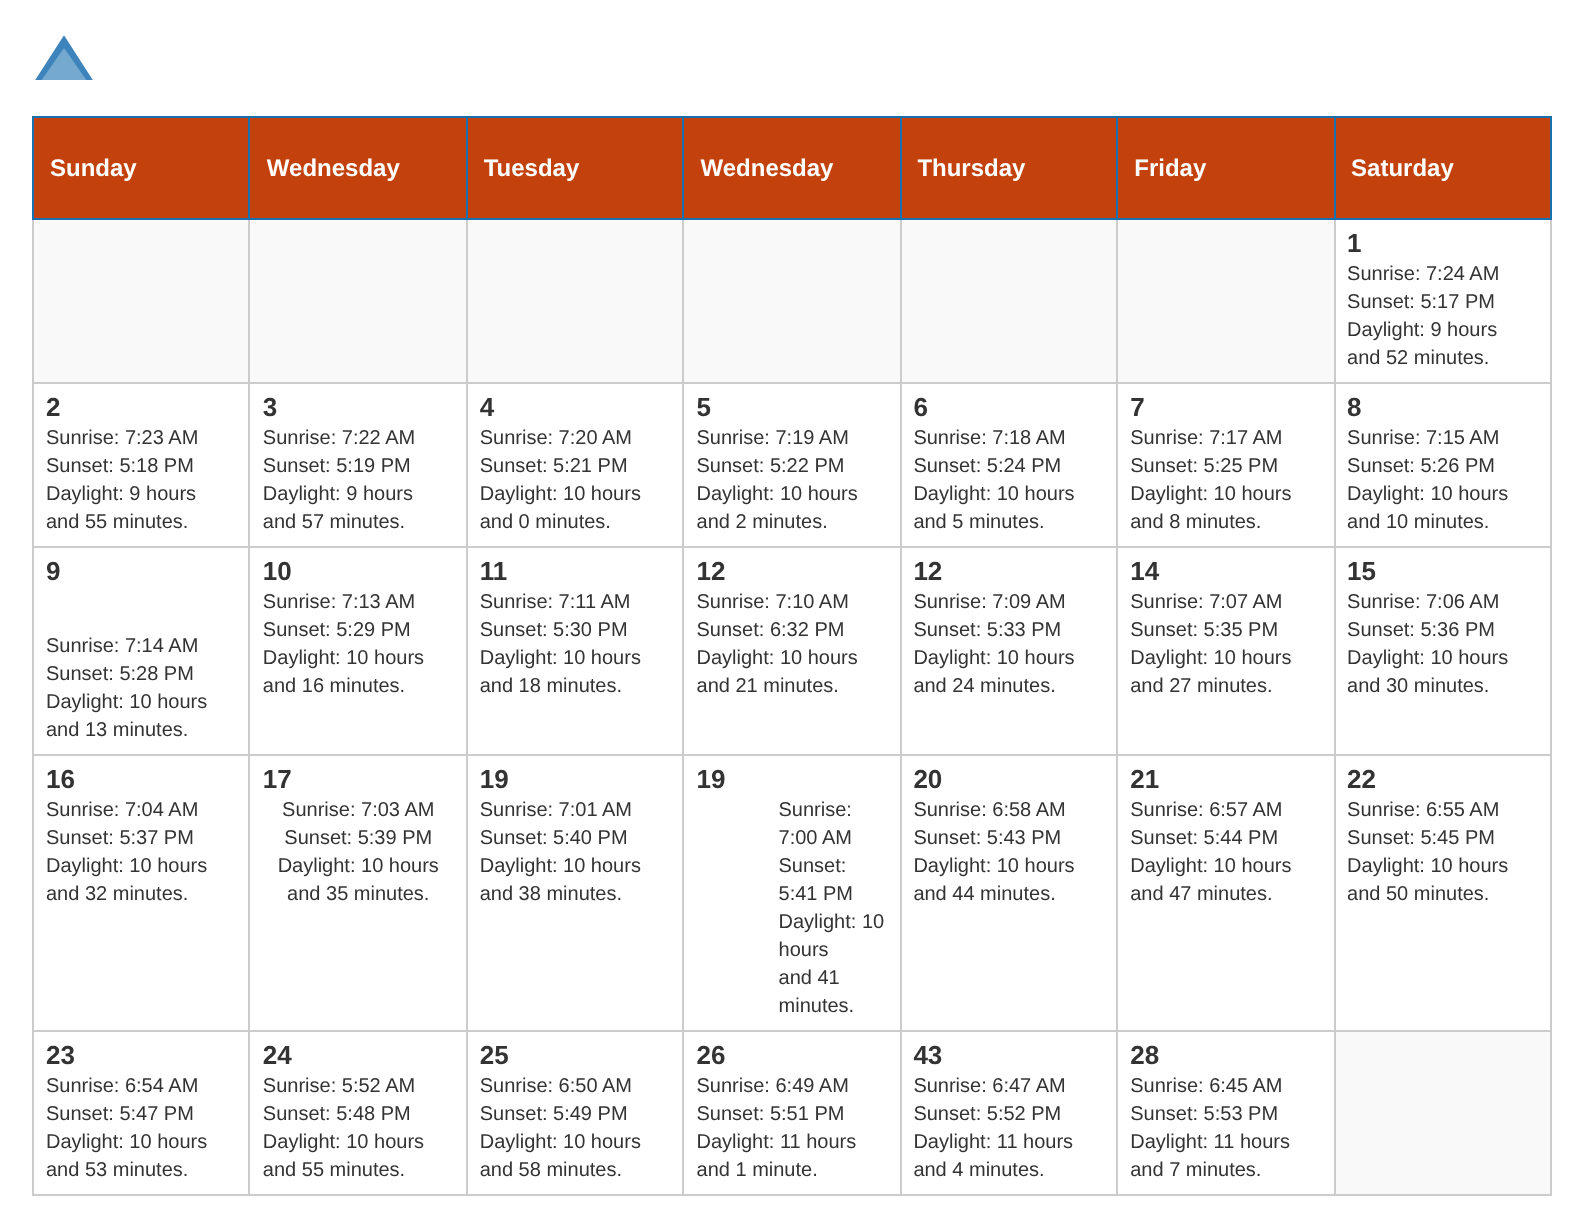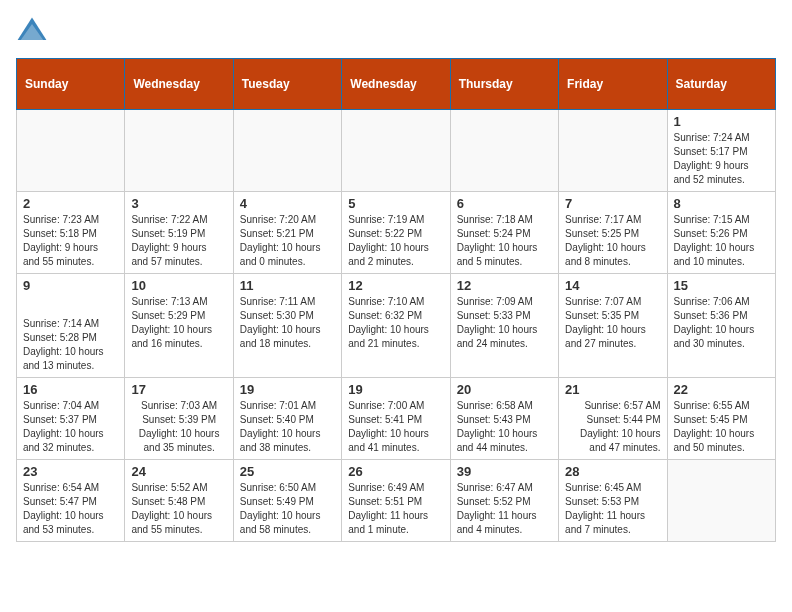--- a/index.html
+++ b/index.html
@@ -258,35 +258,35 @@
         </td>
         <td>
           <span class="day-num">19</span>
           <div class="day-info" style="white-space: pre-line;">Sunrise: 7:01 AM
 Sunset: 5:40 PM
 Daylight: 10 hours
 and 38 minutes.</div>
         </td>
         <td>
           <span class="day-num">19</span>
-          <div class="day-info" style="white-space: pre-line;">Sunrise: 7:00 AM
+          <div class="day-info" style="white-space: pre-line; margin-left: 41px;">Sunrise: 7:00 AM
 Sunset: 5:41 PM
 Daylight: 10 hours
 and 41 minutes.</div>
         </td>
         <td>
           <span class="day-num">20</span>
           <div class="day-info" style="white-space: pre-line;">Sunrise: 6:58 AM
 Sunset: 5:43 PM
 Daylight: 10 hours
 and 44 minutes.</div>
         </td>
         <td>
           <span class="day-num">21</span>
-          <div class="day-info" style="white-space: pre-line; text-align: right;">Sunrise: 6:57 AM
+          <div class="day-info" style="white-space: pre-line;">Sunrise: 6:57 AM
 Sunset: 5:44 PM
 Daylight: 10 hours
 and 47 minutes.</div>
         </td>
         <td>
           <span class="day-num">22</span>
           <div class="day-info" style="white-space: pre-line;">Sunrise: 6:55 AM
 Sunset: 5:45 PM
 Daylight: 10 hours
 and 50 minutes.</div>
@@ -315,21 +315,21 @@
 and 58 minutes.</div>
         </td>
         <td>
           <span class="day-num">26</span>
           <div class="day-info" style="white-space: pre-line;">Sunrise: 6:49 AM
 Sunset: 5:51 PM
 Daylight: 11 hours
 and 1 minute.</div>
         </td>
         <td>
-          <span class="day-num">39</span>
+          <span class="day-num">43</span>
           <div class="day-info" style="white-space: pre-line;">Sunrise: 6:47 AM
 Sunset: 5:52 PM
 Daylight: 11 hours
 and 4 minutes.</div>
         </td>
         <td>
           <span class="day-num">28</span>
           <div class="day-info" style="white-space: pre-line;">Sunrise: 6:45 AM
 Sunset: 5:53 PM
 Daylight: 11 hours

